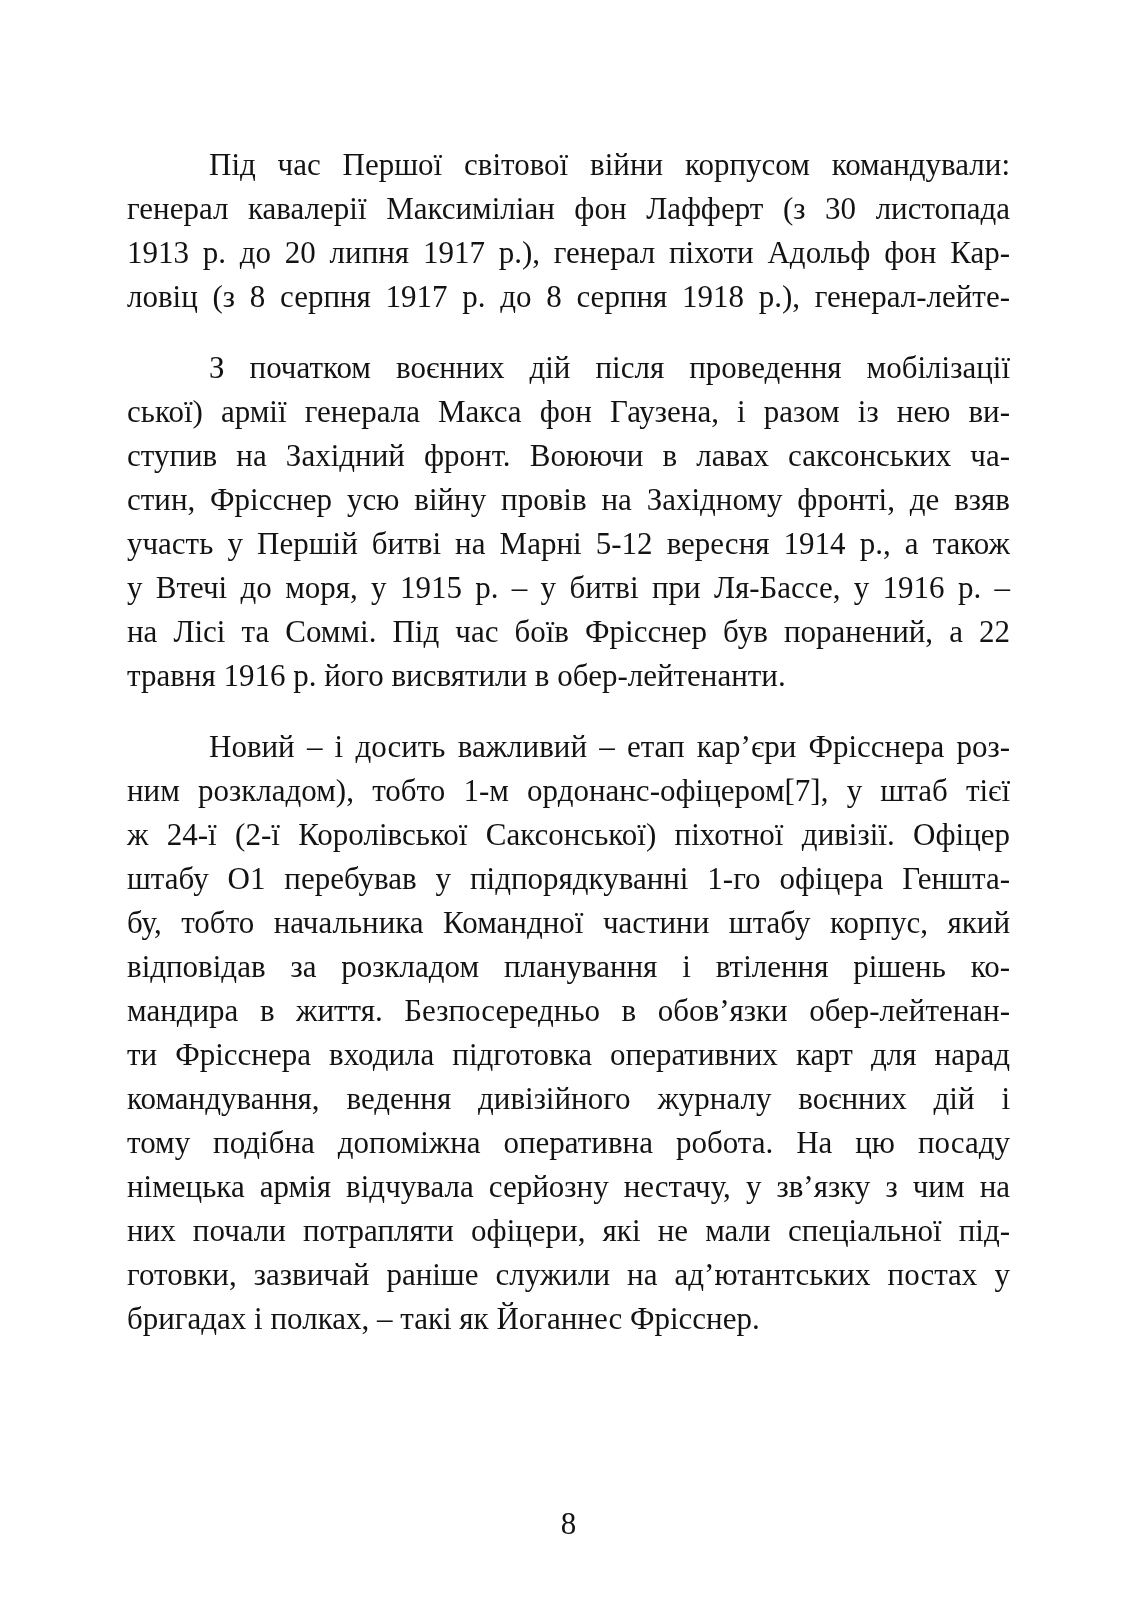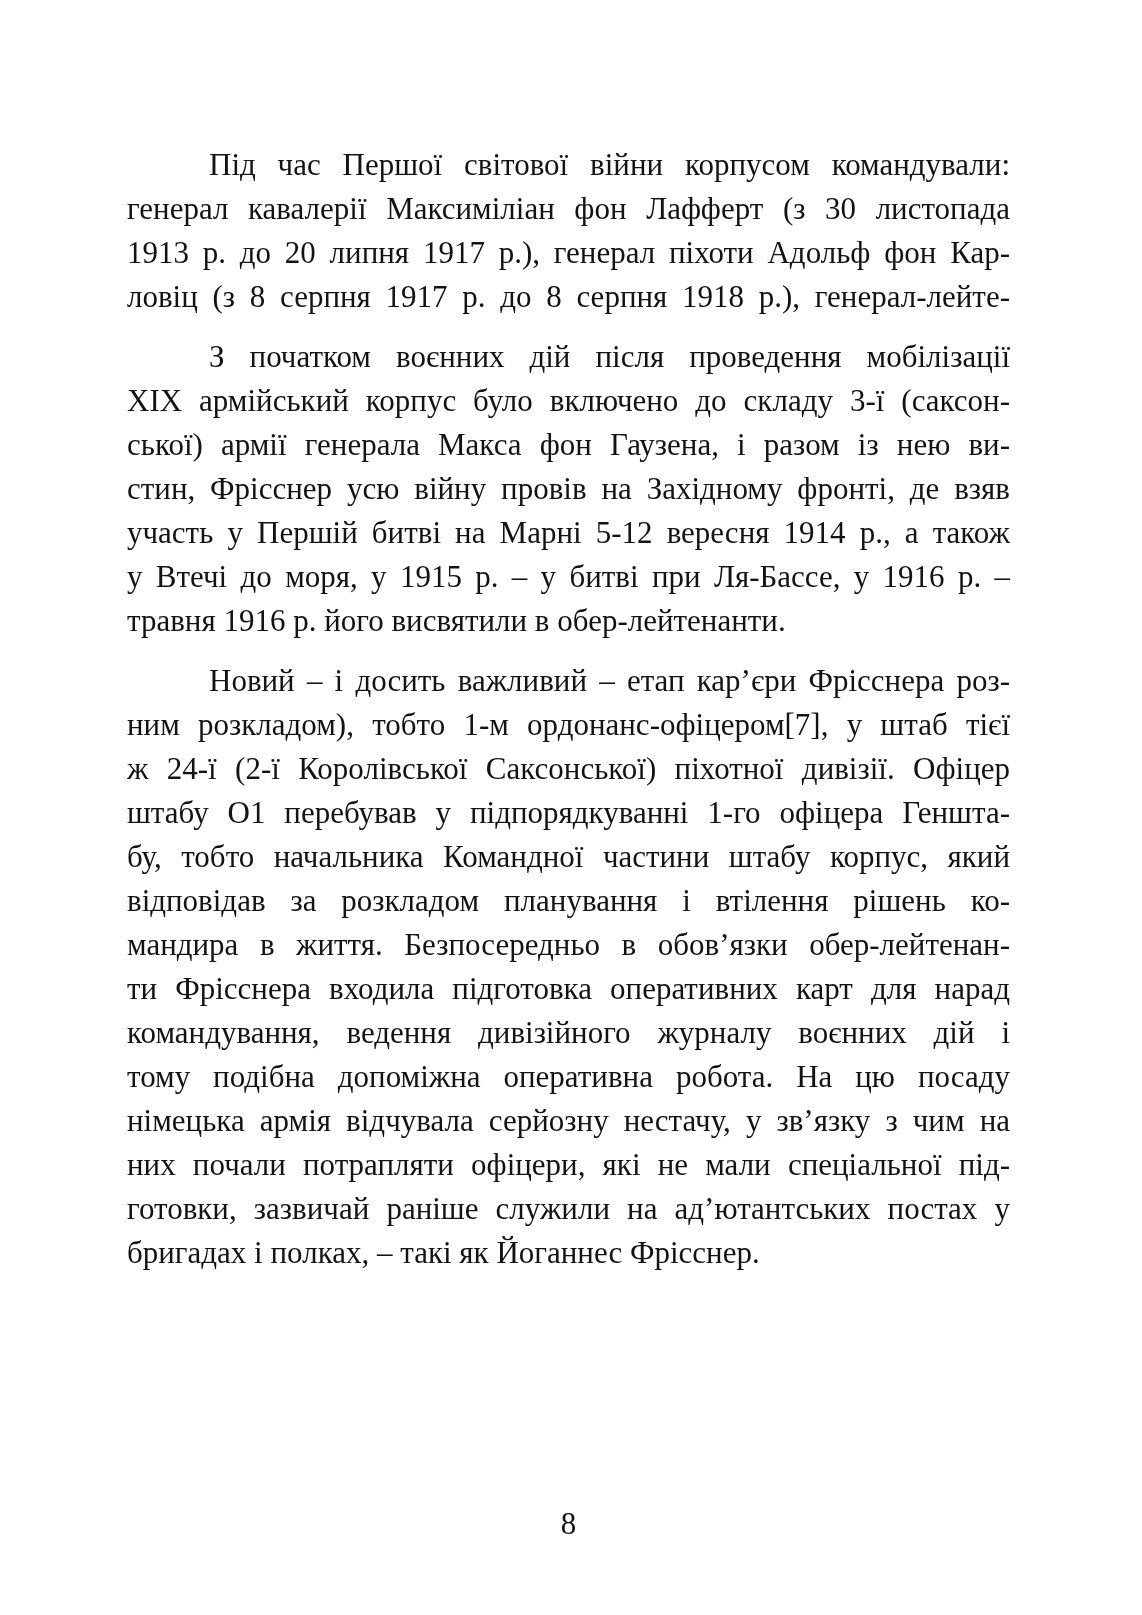--- a/index.html
+++ b/index.html
@@ -21,21 +21,21 @@
     left: 127px;
     top: 143px;
     width: 883px;
     font-size: 31px;
     line-height: 44px;
   }
   .paragraph {
     margin: 0;
   }
   .paragraph + .paragraph {
-    margin-top: 16px;
+    margin-top: 27px;
   }
   .line {
     text-align: justify;
     text-align-last: justify;
     white-space: normal;
   }
   .line.first {
     padding-left: 82px;
   }
   .line.last {
@@ -59,25 +59,26 @@
 <div class="page">
   <main class="text-block" id="text-block">
       <div class="paragraph">
         <div class="line first">Під час Першої світової війни корпусом командували:</div>
         <div class="line">генерал кавалерії Максиміліан фон Лафферт (з 30 листопада</div>
         <div class="line">1913 р. до 20 липня 1917 р.), генерал піхоти Адольф фон Кар-</div>
         <div class="line">ловіц (з 8 серпня 1917 р. до 8 серпня 1918 р.), генерал-лейте-</div>
       </div>
       <div class="paragraph">
         <div class="line first">З початком воєнних дій після проведення мобілізації</div>
-        <div class="line">XIX армійський корпус було включено до складу 3-ї (саксон-</div>
         <div class="line">ської) армії генерала Макса фон Гаузена, і разом із нею ви-</div>
+        <div class="line">ступив на Західний фронт. Воюючи в лавах саксонських ча-</div>
         <div class="line">стин, Фрісснер усю війну провів на Західному фронті, де взяв</div>
         <div class="line">участь у Першій битві на Марні 5-12 вересня 1914 р., а також</div>
         <div class="line">у Втечі до моря, у 1915 р. – у битві при Ля-Бассе, у 1916 р. –</div>
+        <div class="line">на Лісі та Соммі. Під час боїв Фрісснер був поранений, а 22</div>
         <div class="line last">травня 1916 р. його висвятили в обер-лейтенанти.</div>
       </div>
       <div class="paragraph">
         <div class="line first">Новий – і досить важливий – етап кар’єри Фрісснера роз-</div>
         <div class="line">ним розкладом), тобто 1-м ордонанс-офіцером[7], у штаб тієї</div>
         <div class="line">ж 24-ї (2-ї Королівської Саксонської) піхотної дивізії. Офіцер</div>
         <div class="line">штабу О1 перебував у підпорядкуванні 1-го офіцера Геншта-</div>
         <div class="line">бу, тобто начальника Командної частини штабу корпус, який</div>
         <div class="line">відповідав за розкладом планування і втілення рішень ко-</div>
         <div class="line">мандира в життя. Безпосередньо в обов’язки обер-лейтенан-</div>

